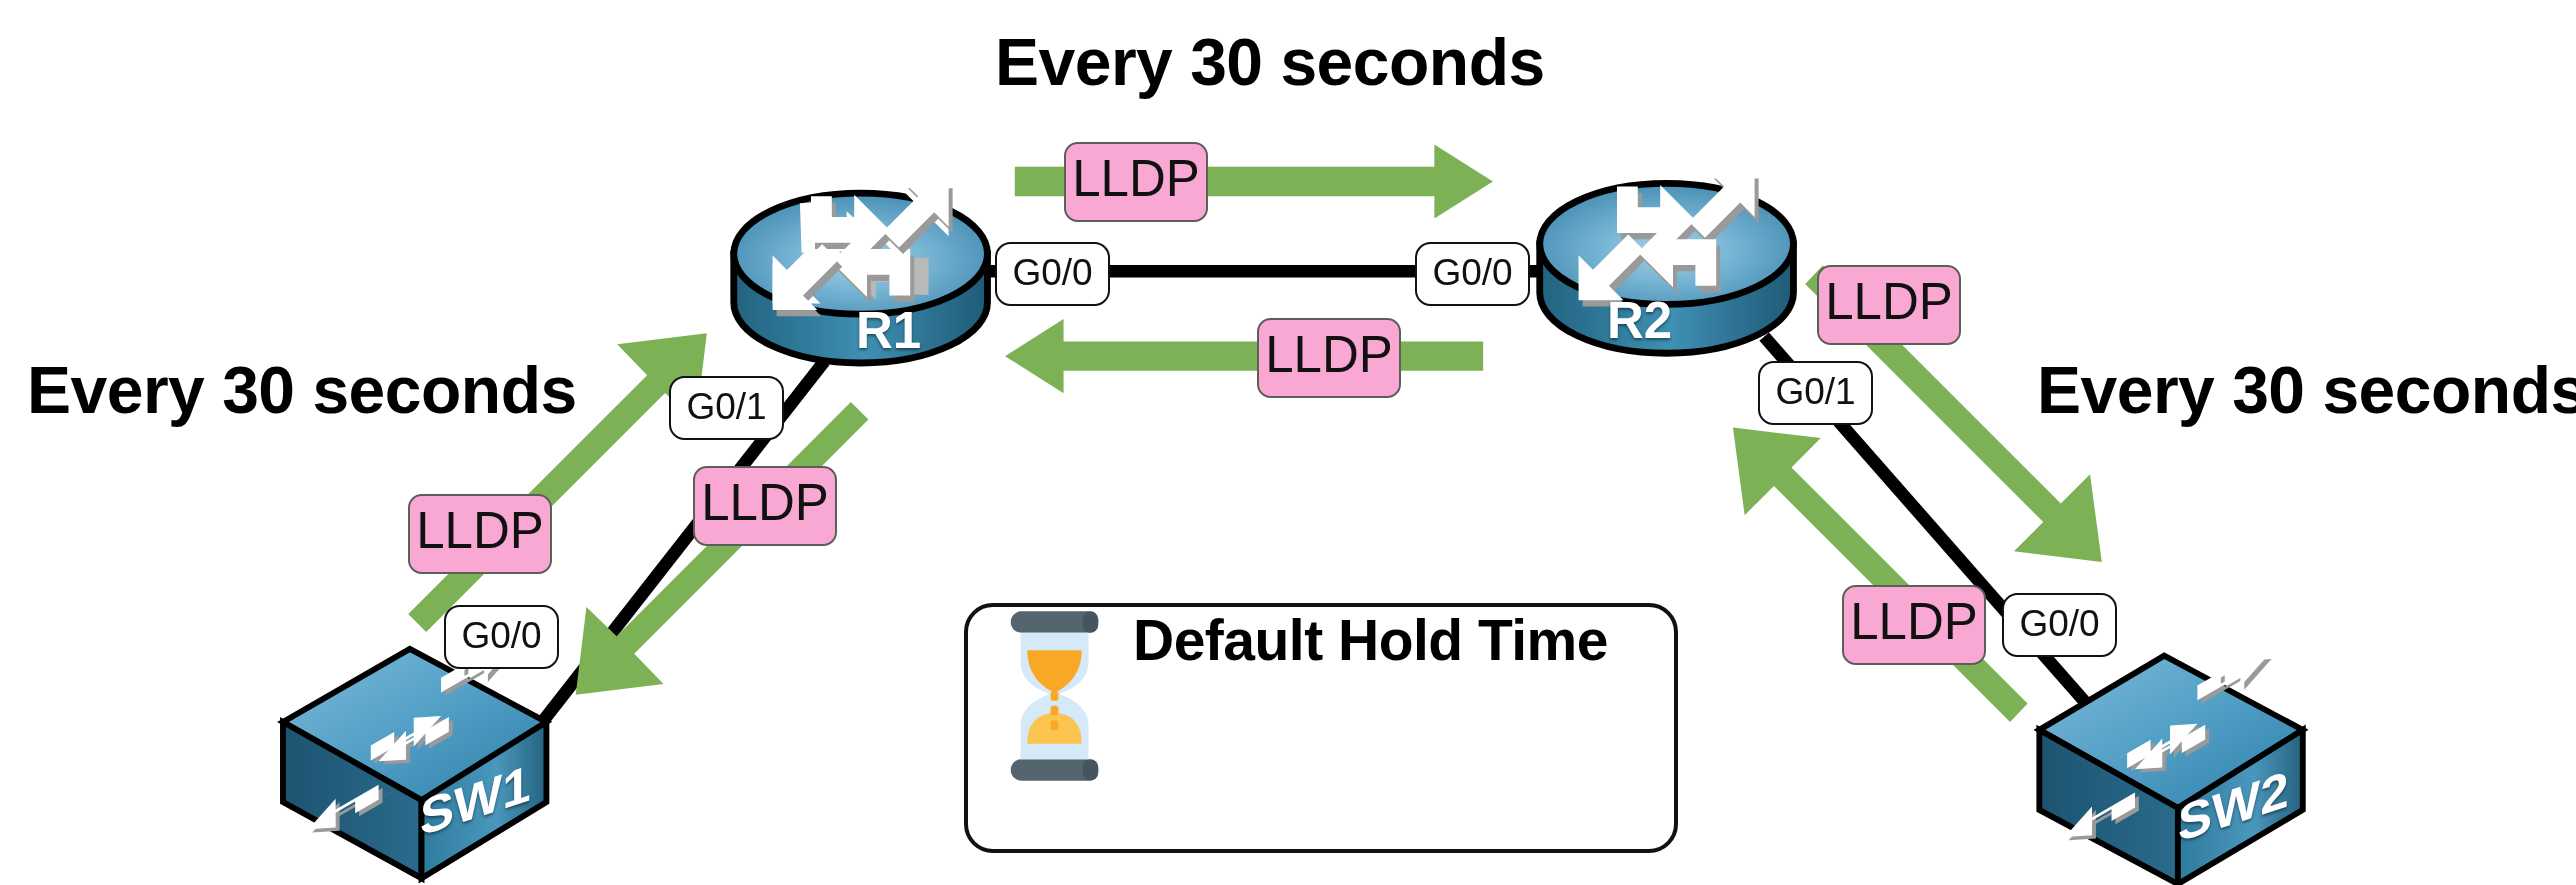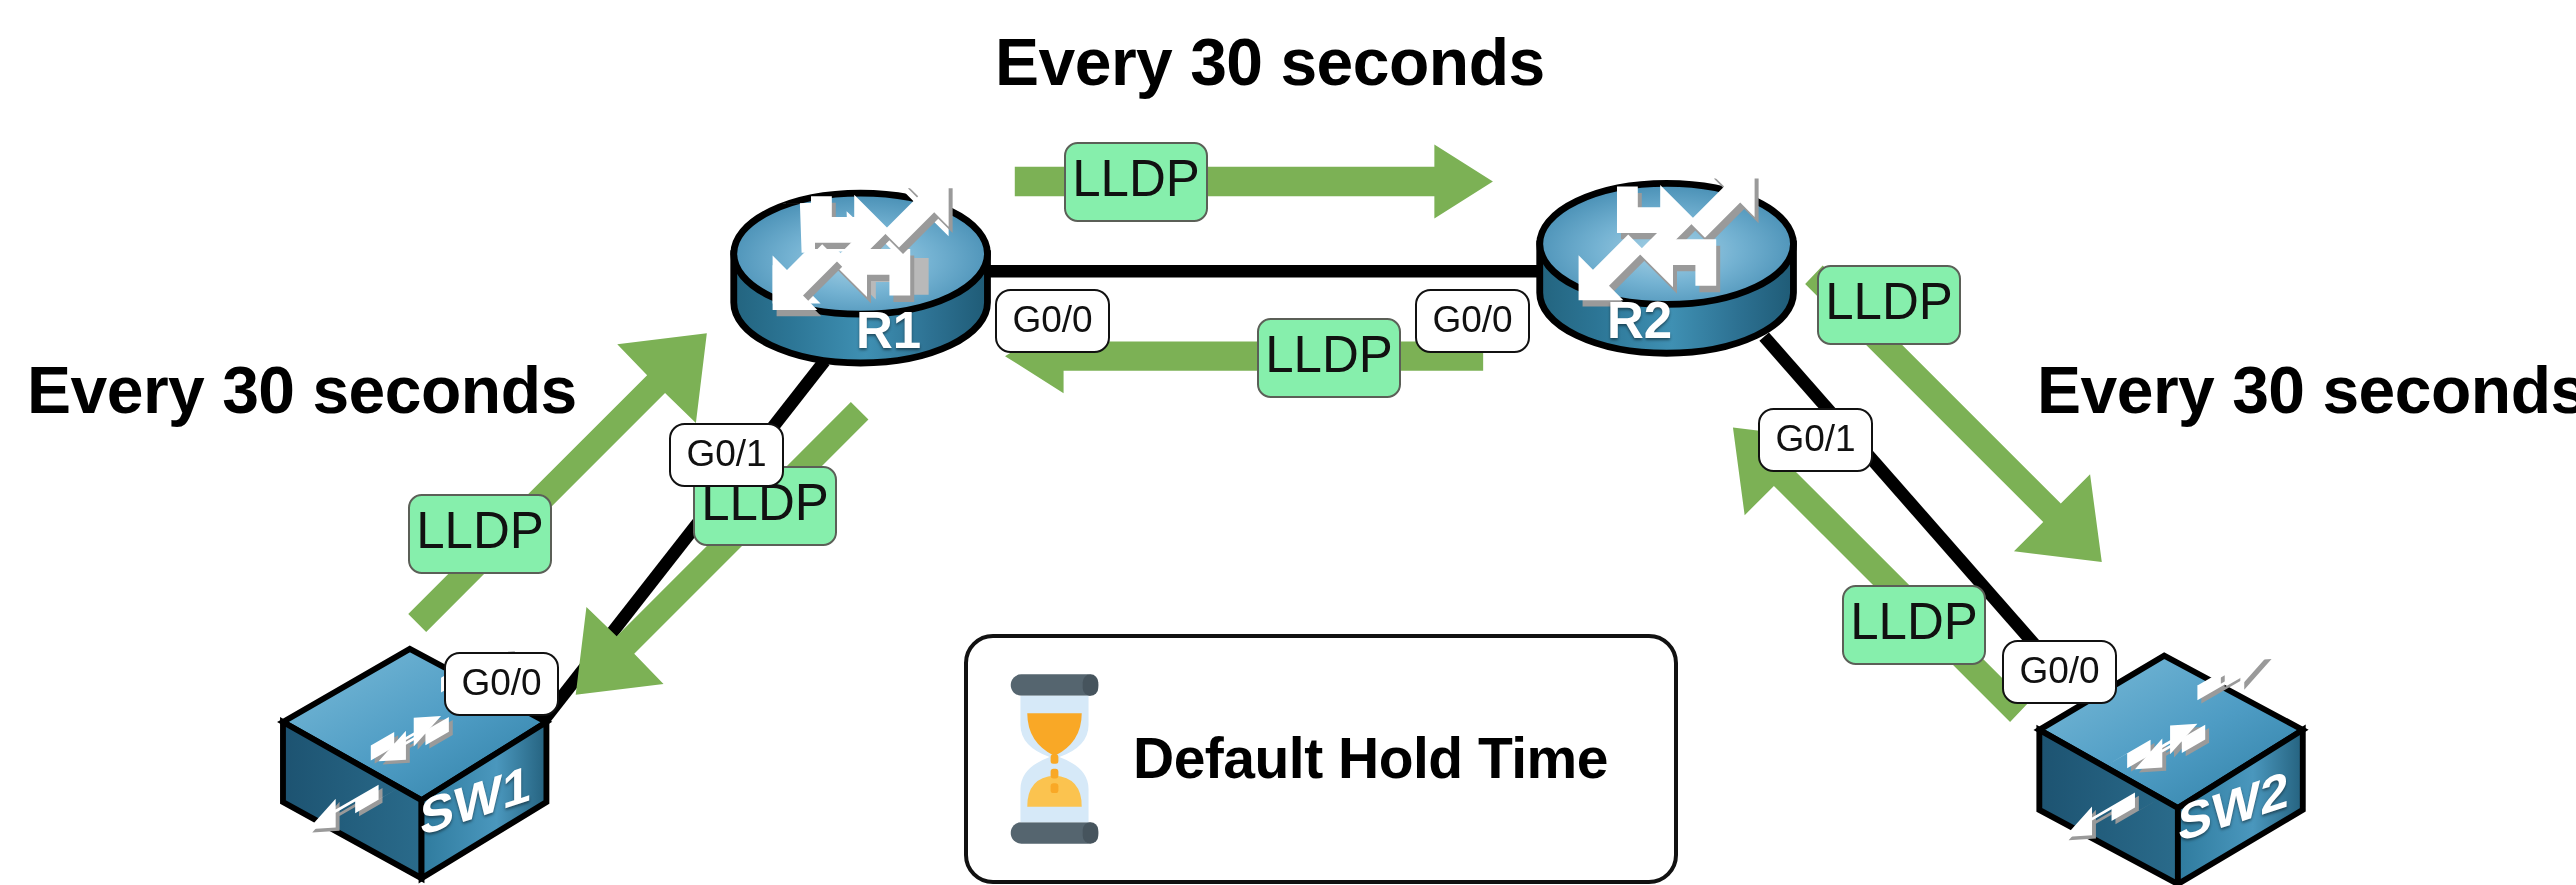--- a/index.html
+++ b/index.html
@@ -29,21 +29,21 @@
     font-family: "Liberation Sans", sans-serif;
     font-weight: bold;
     font-size: 66px;
     letter-spacing: -0.5px;
     color: #000000;
     white-space: nowrap;
     line-height: 1;
   }
   .lldp-chip {
     position: absolute;
-    background: #86efac;
+    background: #f9a8d4;
     border: 2.9px solid #5b5f57;
     border-radius: 13.7px;
     font-family: "Liberation Sans", sans-serif;
     font-size: 51px;
     color: #111111;
     display: flex;
     align-items: center;
     justify-content: center;
     box-sizing: border-box;
     line-height: 1;
@@ -56,47 +56,45 @@
     border-radius: 15.6px;
     font-family: "Liberation Sans", sans-serif;
     font-size: 37px;
     color: #111111;
     display: flex;
     align-items: center;
     justify-content: center;
     box-sizing: border-box;
     line-height: 1;
     padding-bottom: 2.9px;
-    margin-top: 47px;
   }
   .device-label {
     position: absolute;
     font-family: "Liberation Sans", sans-serif;
     font-weight: bold;
     font-size: 51px;
     color: #ffffff;
     text-shadow: 0 2px 2.9px rgba(0,0,0,0.45);
     pointer-events: none;
     white-space: nowrap;
   }
   .device-label.skewed {
     transform: skewY(-18deg);
   }
   #callout-box {
     position: absolute;
     left: 964px;
-    top: 634px;
+    top: 603px;
     width: 714px;
     height: 250px;
     background: #ffffff;
     border: 4.9px solid #111111;
     border-radius: 29px;
     box-sizing: border-box;
     display: flex;
-    align-items: center;
     gap: 25px;
     padding: 0 33px;
   }
   #callout-text {
     font-family: "Liberation Sans", sans-serif;
     font-weight: bold;
     font-size: 57px;
     line-height: 1.18;
     color: #000000;
     letter-spacing: -0.5px;

